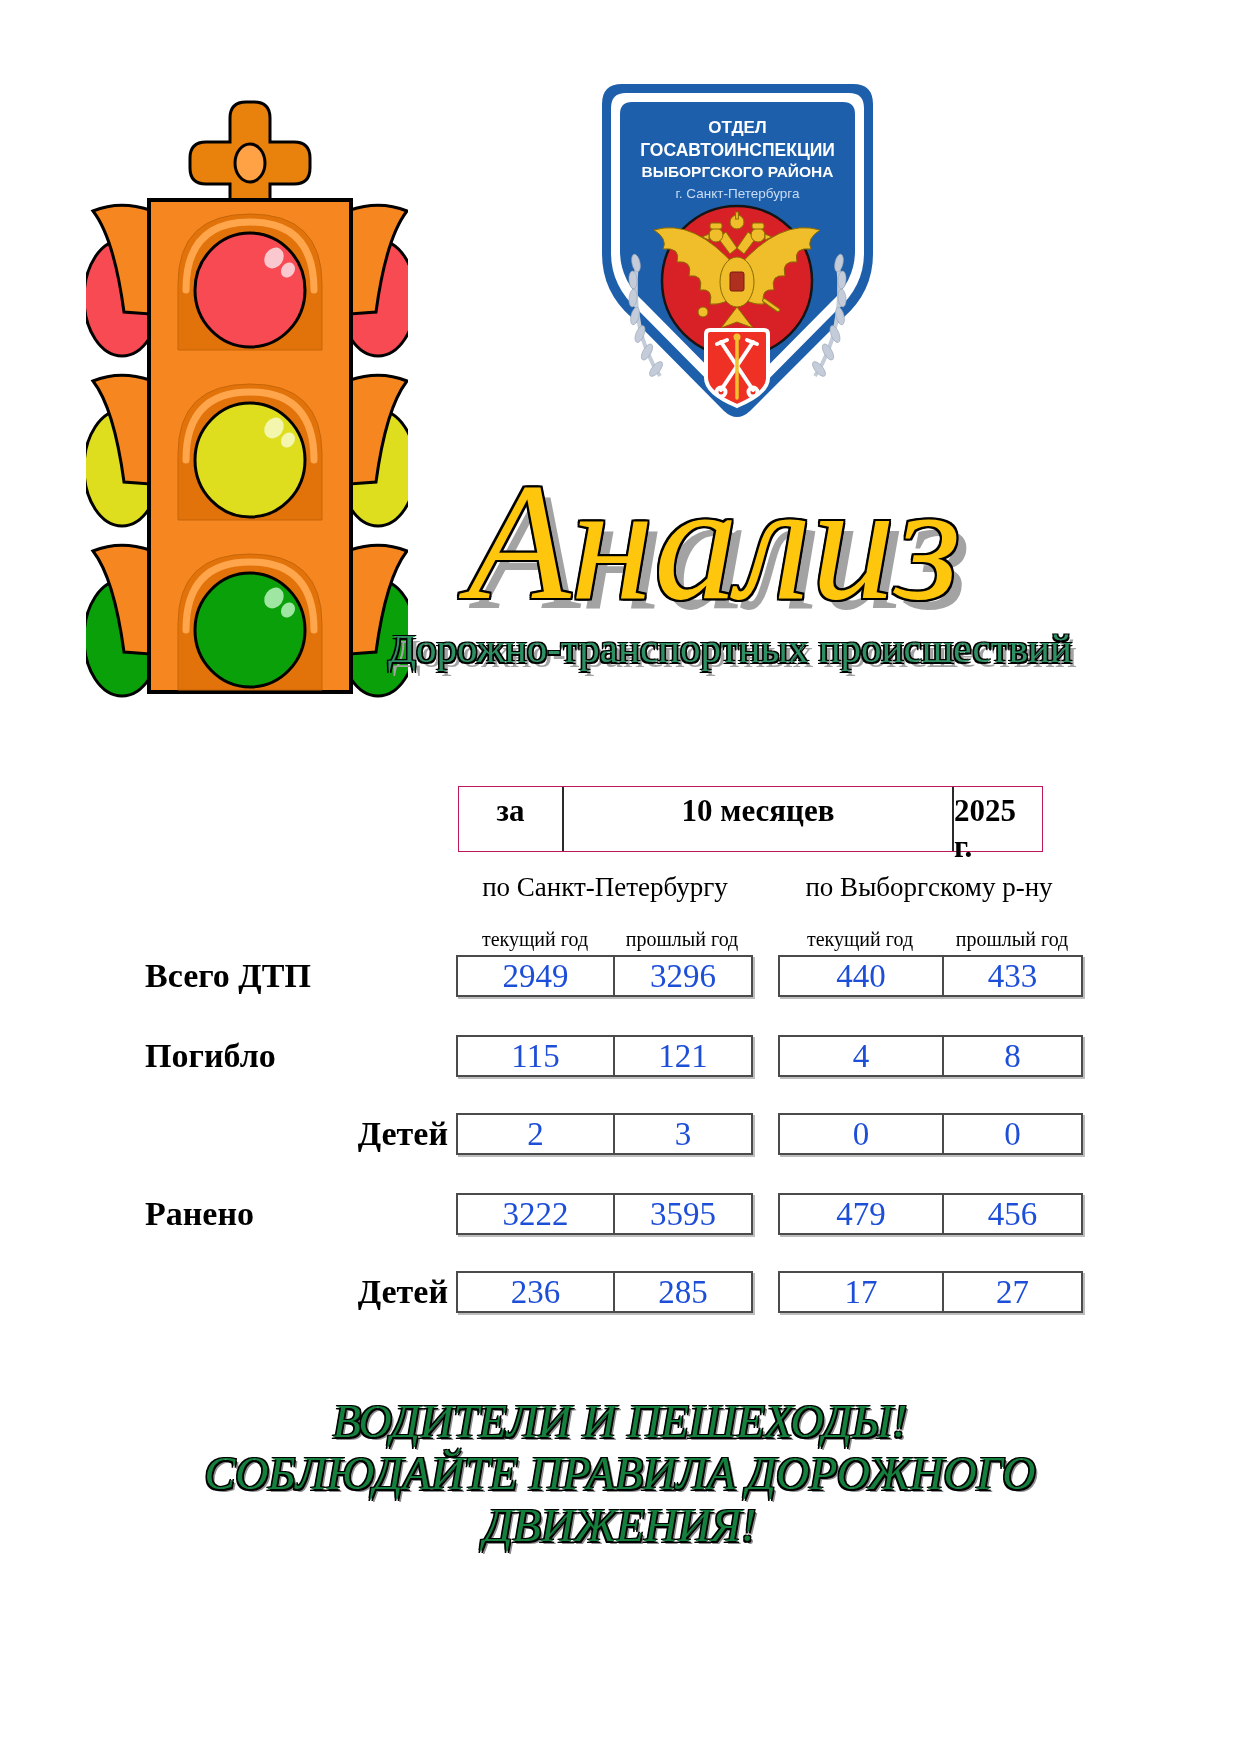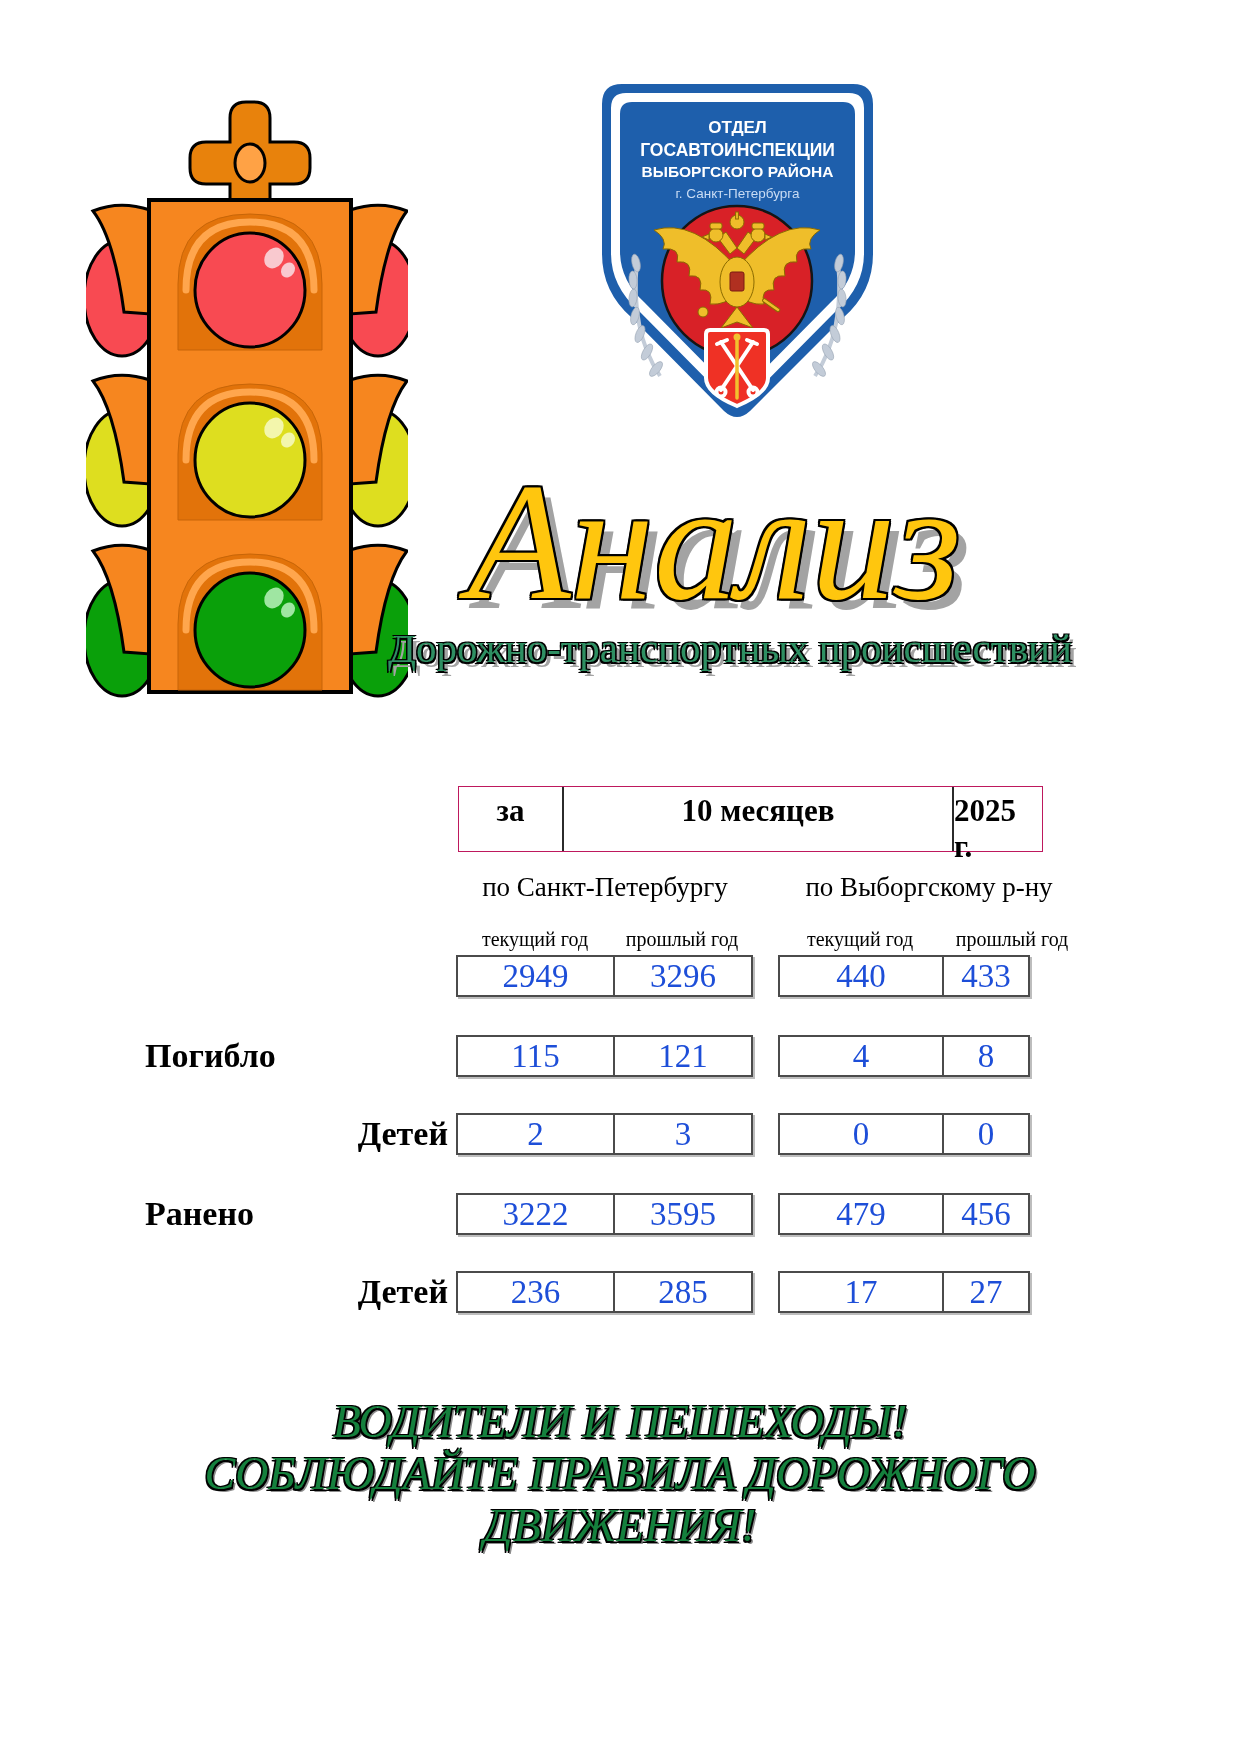--- a/index.html
+++ b/index.html
@@ -56,21 +56,21 @@
   .row-label{
     position:absolute;font-weight:bold;font-size:34px;color:#000;line-height:42px;white-space:nowrap;
   }
   .row-label.main{left:145px;width:300px;text-align:left;}
   .row-label.child{left:198px;width:250px;text-align:right;}
   .vbox{
     position:absolute;height:42px;display:flex;box-sizing:border-box;
     border:2px solid #4b4b4b;background:#fff;box-shadow:2px 2px 0 #bdbdbd;
   }
   .vbox.spb{left:456px;width:297px;}
-  .vbox.vyb{left:778px;width:252px;}
+  .vbox.vyb{left:778px;width:305px;}
   .vcell{
     display:flex;align-items:center;justify-content:center;
     font-weight:normal;font-size:33px;color:#1d4ed8;box-sizing:border-box;
   }
   .vbox.spb .vcell.a{width:157px;border-right:2px solid #4b4b4b;}
   .vbox.vyb .vcell.a{width:164px;border-right:2px solid #4b4b4b;}
   .vcell.b{flex:1;}
   
   .slogan{
     position:absolute;left:0;top:1396px;width:1240px;text-align:center;
@@ -237,20 +237,21 @@
 
   <div class="group-header spb">по Санкт-Петербургу</div>
   <div class="group-header vyb">по Выборгскому р-ну</div>
 
   <div class="year-header" style="left:450px;">текущий год</div>
   <div class="year-header" style="left:597px;">прошлый год</div>
   <div class="year-header" style="left:775px;">текущий год</div>
   <div class="year-header" style="left:927px;">прошлый год</div>
 
   <div class="srow" style="top:955px;">
+    <div class="row-label main">Всего ДТП</div>
     <div class="vbox spb">
       <div class="vcell a">2949</div>
       <div class="vcell b">3296</div>
     </div>
     <div class="vbox vyb">
       <div class="vcell a">440</div>
       <div class="vcell b">433</div>
     </div>
   </div>
 

